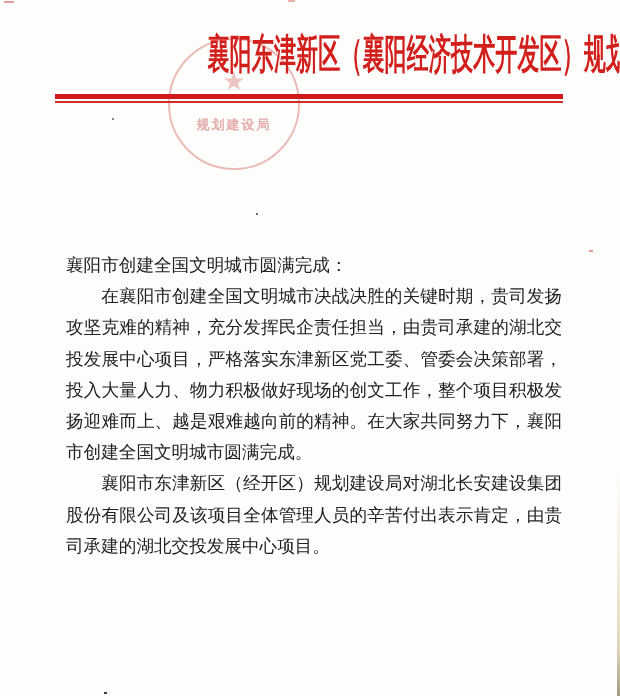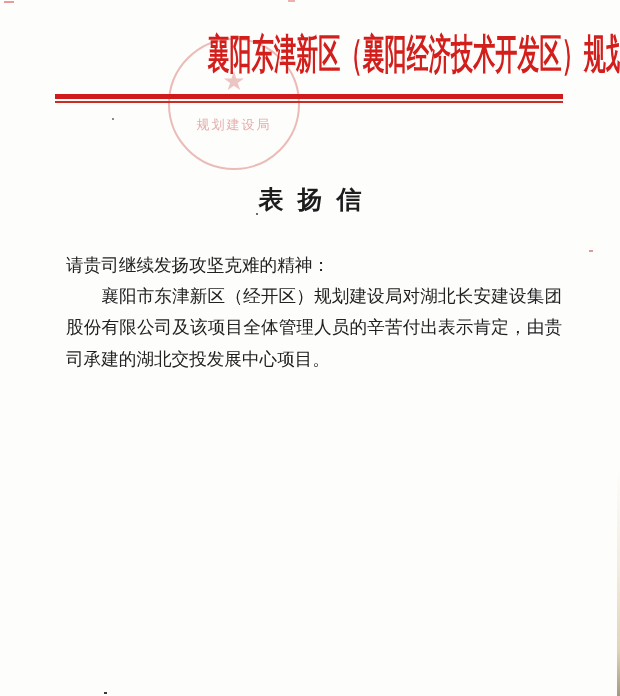--- a/index.html
+++ b/index.html
@@ -27,21 +27,21 @@
     text-align:center;
     font-size:26px;
     color:rgba(200,70,62,0.30);
   }
   .seal-text{
     position:absolute;
     left:0;right:0;top:76px;
     text-align:center;
     font-size:13px;
     letter-spacing:2px;
-    font-weight:normal;
+    font-weight:bold;
     color:rgba(190,58,52,0.42);
   }
 
   
   .header{
     position:absolute;
     left:0;top:27px;
     width:604px;
     text-align:center;
     z-index:3;
@@ -130,26 +130,24 @@
   <div class="header">
     <span class="header-title">襄阳东津新区（襄阳经济技术开发区）规划建设局</span>
   </div>
 
   <div class="rule">
     <div class="rule-thick"></div>
     <div class="rule-gap"></div>
     <div class="rule-thin"></div>
   </div>
 
-  <div class="doc-title">
-    <span>表扬信</span>
-  </div>
 
   <div class="body">
-    <p class="salutation">请贵司继续发扬攻坚克难的精神：</p>
+    <p class="salutation">襄阳市创建全国文明城市圆满完成：</p>
+    <p class="para">在襄阳市创建全国文明城市决战决胜的关键时期，贵司发扬攻坚克难的精神，充分发挥民企责任担当，由贵司承建的湖北交投发展中心项目，严格落实东津新区党工委、管委会决策部署，投入大量人力、物力积极做好现场的创文工作，整个项目积极发扬迎难而上、越是艰难越向前的精神。在大家共同努力下，襄阳市创建全国文明城市圆满完成。</p>
     <p class="para">襄阳市东津新区（经开区）规划建设局对湖北长安建设集团股份有限公司及该项目全体管理人员的辛苦付出表示肯定，由贵司承建的湖北交投发展中心项目。</p>
   </div>
 
   <div class="speck speck-a"></div>
   <div class="speck speck-b"></div>
   <div class="speck speck-c"></div>
   <div class="speck speck-d"></div>
   <div class="speck speck-e"></div>
   <div class="speck speck-f"></div>
   <div class="edge-strip"></div>

